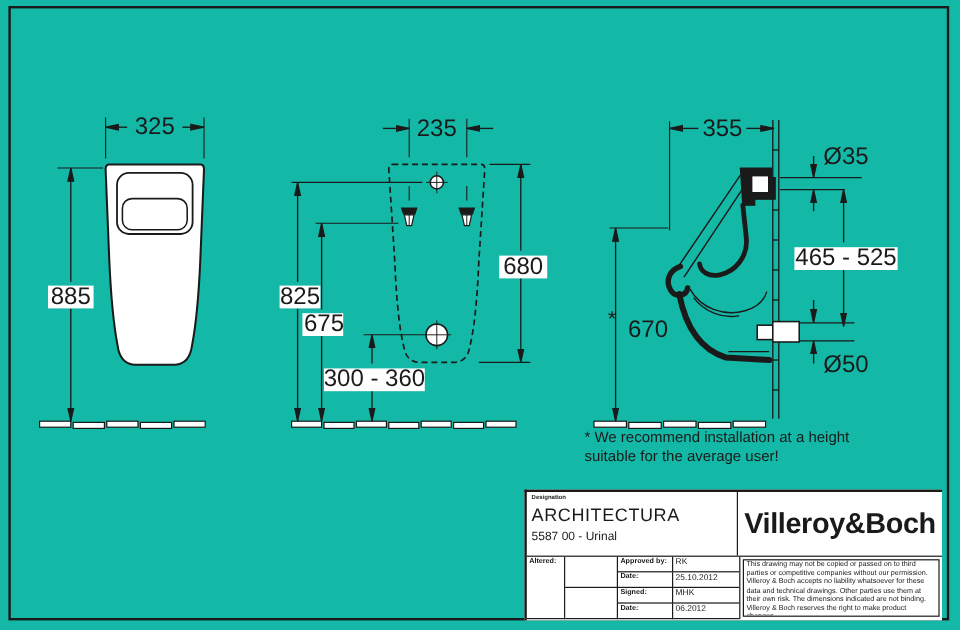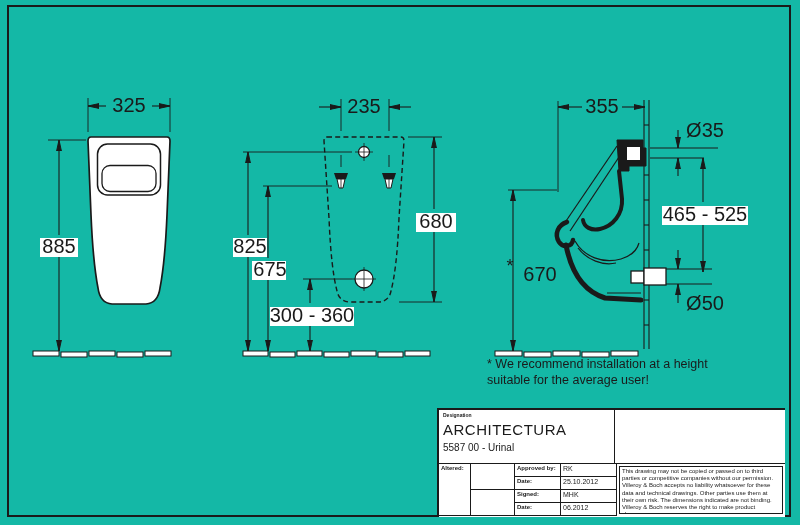--- a/index.html
+++ b/index.html
@@ -211,20 +211,21 @@
     <text class="notetxt" x="487" y="384">suitable  for the average user!</text>
   </svg>
 
   <div id="tblock">
     <div class="tb-row1">
       <div class="tb-desig">
         <span class="desig-label">Designation</span>
         <span class="series">ARCHITECTURA</span>
         <span class="model">5587 00 - Urinal</span>
       </div>
+      <div class="tb-brand">Villeroy&amp;Boch</div>
     </div>
     <div class="tb-row2">
       <div class="appr">
         <div class="alt">Altered:</div>
         <div class="emp1"></div>
         <div class="emp2"></div>
         <div class="al" style="grid-row:1">Approved by:</div>
         <div class="av" style="grid-row:1">RK</div>
         <div class="al" style="grid-row:2">Date:</div>
         <div class="av" style="grid-row:2">25.10.2012</div>

